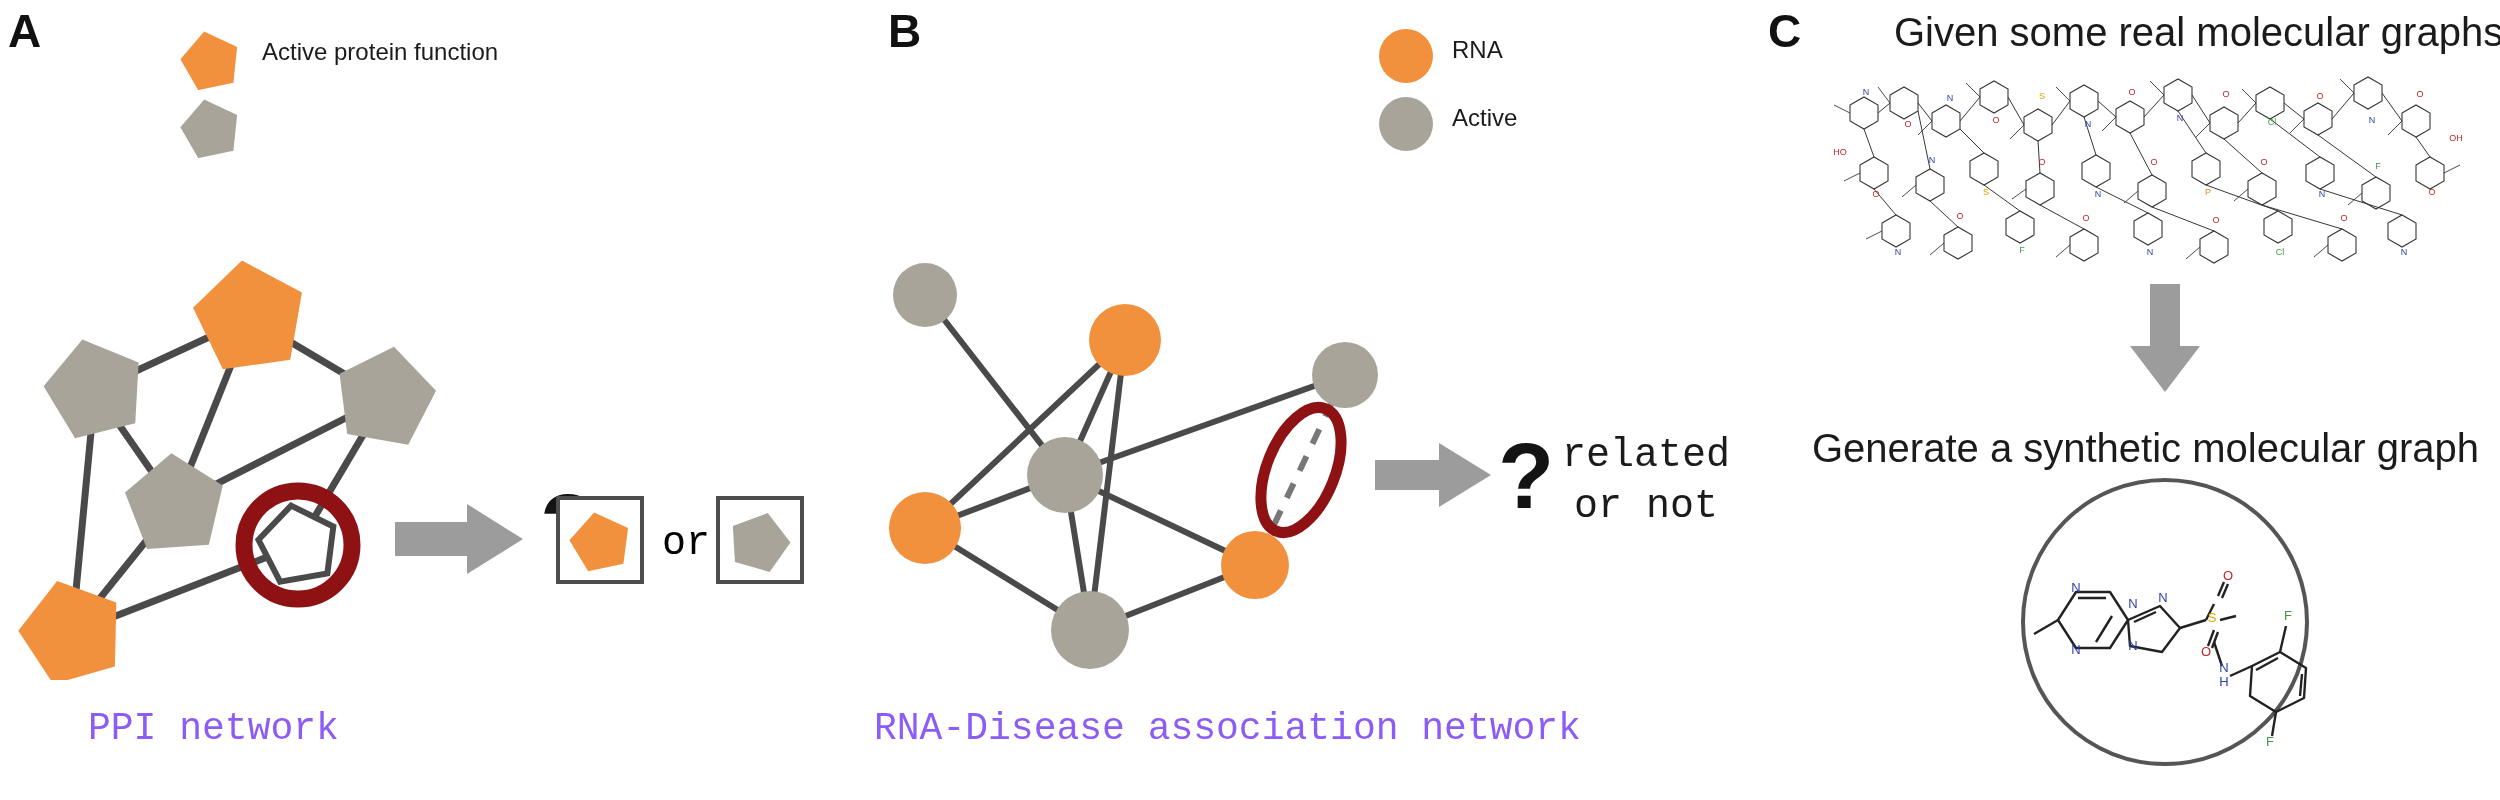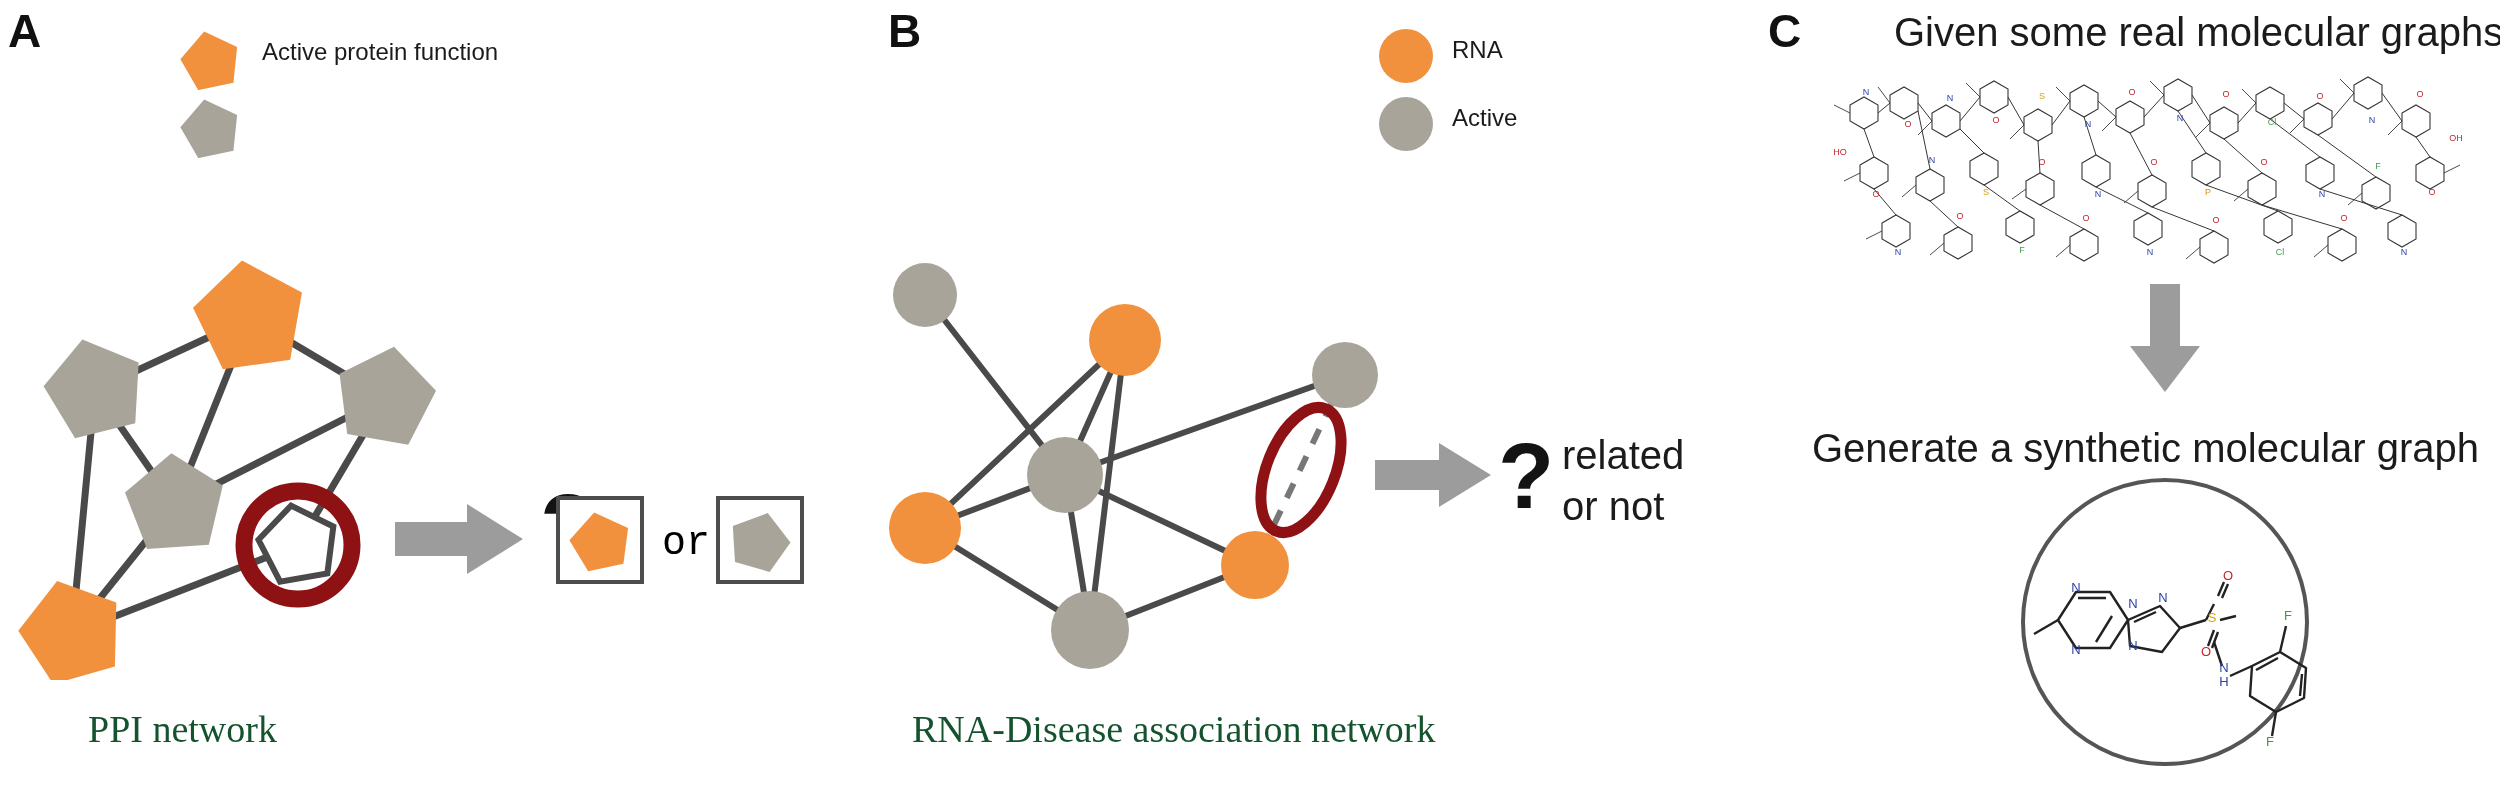--- a/index.html
+++ b/index.html
@@ -29,48 +29,49 @@
   .legend-label {
     position: absolute;
     font-family: "Liberation Sans", sans-serif;
     font-size: 24px;
     line-height: 1;
     color: #1b1b1b;
     white-space: nowrap;
   }
   .caption {
     position: absolute;
-    font-family: Liberation Serif, serif;
+    font-family: Liberation Mono, monospace;
     font-size: 38px;
     line-height: 1;
-    color: #14532d;
+    color: #8b5cf6;
     white-space: nowrap;
   }
   .qmark {
     position: absolute;
     font-family: "Liberation Sans", sans-serif;
     font-size: 92px;
     font-weight: bold;
     line-height: 1;
     color: #131313;
   }
   .or-text {
     position: absolute;
     font-family: Liberation Mono, monospace;
     font-size: 40px;
     line-height: 1;
     color: #000000;
   }
   .rel-text {
     position: absolute;
-    font-family: Liberation Sans, sans-serif;
+    font-family: Liberation Mono, monospace;
     font-size: 40px;
     line-height: 1.28;
     color: #1b1b1b;
     white-space: pre-line;
+    text-align: center;
   }
   .c-text {
     position: absolute;
     font-family: "Liberation Sans", sans-serif;
     font-size: 40px;
     line-height: 1;
     color: #1b1b1b;
     white-space: nowrap;
   }
   .outbox {
@@ -194,21 +195,21 @@
 
   <svg class="abs" style="left:1375px; top:440px;" width="118" height="70" viewBox="0 0 118 70">
     <polygon points="0,20 64,20 64,3 116,35 64,67 64,50 0,50" fill="#9C9C9C"></polygon>
   </svg>
 
   <div class="qmark" style="left:1498px; top:430px;">?</div>
 
   <div class="rel-text" style="left:1562px; top:430px;">related
 or not</div>
 
-  <div class="caption" style="left:912px; top:710px;">RNA-Disease association network</div>
+  <div class="caption" style="left:874px; top:710px;">RNA-Disease association network</div>
 
   <div class="panel-letter" style="left:1768px; top:8px;">C</div>
 
   <div class="c-text" style="left:1846px; top:12px;margin-left:48px;">Given some real molecular graphs</div>
 
   <svg class="abs" style="left:1820px; top:65px;" width="660" height="210" viewBox="0 0 660 210">
     <g stroke="#2b2b2b" stroke-width="1.1" fill="none" opacity="0.95">
 
       <g>
         <polygon points="30,40 44,32 58,40 58,56 44,64 30,56"></polygon>

